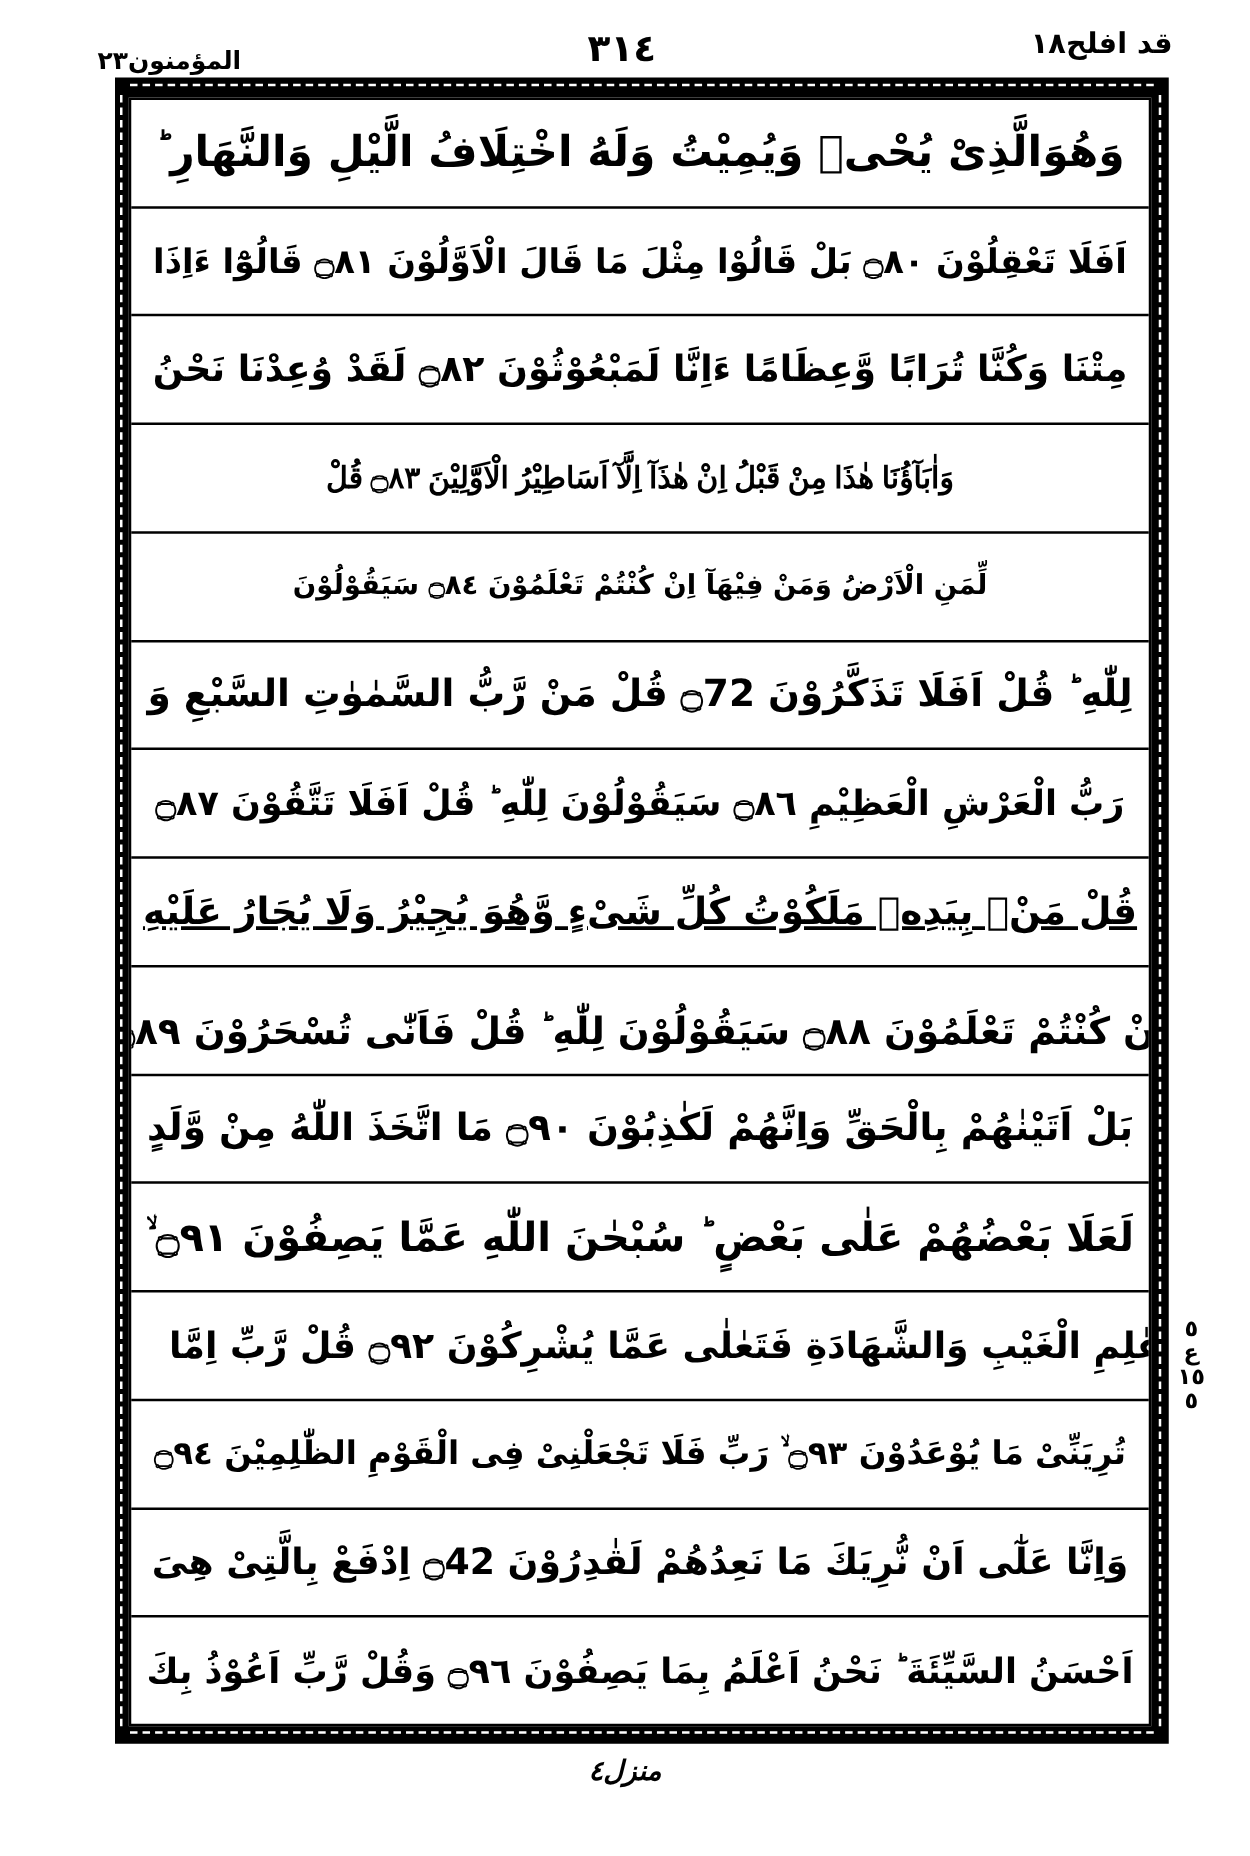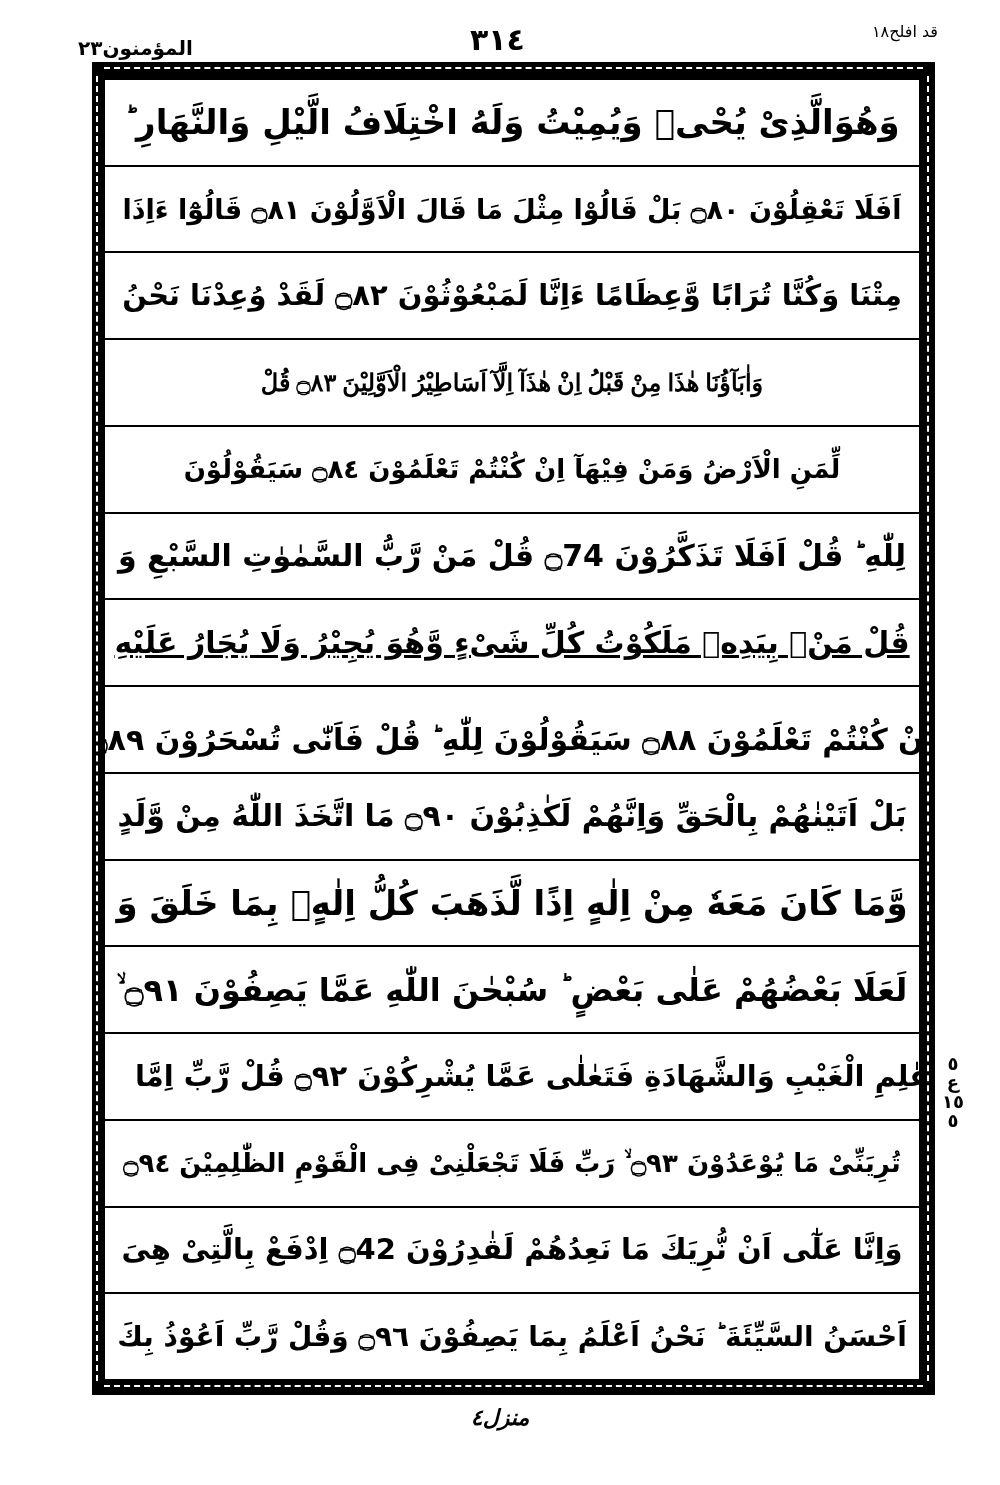--- a/index.html
+++ b/index.html
@@ -30,22 +30,22 @@
     top: 22px;
     font-size: 30px;
     font-weight: bold;
     direction: rtl;
     white-space: nowrap;
   }
   .header-right {
     position: absolute;
     right: 62px;
     top: 22px;
-    font-size: 16px;
-    font-weight: normal;
+    font-size: 23px;
+    font-weight: bold;
     direction: rtl;
     white-space: nowrap;
   }
   .frame {
     position: absolute;
     left: 92px;
     top: 62px;
     width: 843px;
     height: 1333px;
     box-sizing: border-box;
@@ -149,36 +149,36 @@
     <div class="line">
         <div class="line-text" style="white-space: nowrap; width: auto; display: inline-block; font-size: 27px;">اَفَلَا تَعْقِلُوْنَ ۝٨٠ بَلْ قَالُوْا مِثْلَ مَا قَالَ الْاَوَّلُوْنَ ۝٨١ قَالُوْٓا ءَاِذَا</div>
       </div>
     <div class="line">
         <div class="line-text" style="white-space: nowrap; width: auto; display: inline-block; font-size: 29px;">مِتْنَا وَكُنَّا تُرَابًا وَّعِظَامًا ءَاِنَّا لَمَبْعُوْثُوْنَ ۝٨٢ لَقَدْ وُعِدْنَا نَحْنُ</div>
       </div>
     <div class="line">
         <div class="line-text" style="white-space: nowrap; width: auto; display: inline-block; font-size: 24px; font-family: Liberation Serif, serif;">وَاٰبَآؤُنَا هٰذَا مِنْ قَبْلُ اِنْ هٰذَآ اِلَّآ اَسَاطِیْرُ الْاَوَّلِیْنَ ۝٨٣ قُلْ</div>
       </div>
     <div class="line">
-        <div class="line-text" style="white-space: nowrap; width: auto; display: inline-block; font-size: 26px;">لِّمَنِ الْاَرْضُ وَمَنْ فِیْهَآ اِنْ كُنْتُمْ تَعْلَمُوْنَ ۝٨٤ سَیَقُوْلُوْنَ</div>
-      </div>
-    <div class="line">
-        <div class="line-text" style="white-space: nowrap; width: auto; display: inline-block; font-size: 30px;">لِلّٰهِ ؕ قُلْ اَفَلَا تَذَكَّرُوْنَ ۝74 قُلْ مَنْ رَّبُّ السَّمٰوٰتِ السَّبْعِ وَ</div>
+        <div class="line-text" style="white-space: nowrap; width: auto; display: inline-block; font-size: 22px;">لِّمَنِ الْاَرْضُ وَمَنْ فِیْهَآ اِنْ كُنْتُمْ تَعْلَمُوْنَ ۝٨٤ سَیَقُوْلُوْنَ</div>
+      </div>
+    <div class="line">
+        <div class="line-text" style="white-space: nowrap; width: auto; display: inline-block; font-size: 30px;">لِلّٰهِ ؕ قُلْ اَفَلَا تَذَكَّرُوْنَ ۝72 قُلْ مَنْ رَّبُّ السَّمٰوٰتِ السَّبْعِ وَ</div>
+      </div>
+    <div class="line">
+        <div class="line-text" style="white-space: nowrap; width: auto; display: inline-block; font-size: 28px;">رَبُّ الْعَرْشِ الْعَظِیْمِ ۝٨٦ سَیَقُوْلُوْنَ لِلّٰهِ ؕ قُلْ اَفَلَا تَتَّقُوْنَ ۝٨٧</div>
       </div>
     <div class="line">
         <div class="line-text" style="white-space: nowrap; width: auto; display: inline-block; font-size: 30px; text-decoration: underline;">قُلْ مَنْۢ بِیَدِهٖ مَلَكُوْتُ كُلِّ شَیْءٍ وَّهُوَ یُجِیْرُ وَلَا یُجَارُ عَلَیْهِ</div>
       </div>
     <div class="line">
         <div class="line-text" style="white-space: nowrap; width: auto; display: inline-block; font-size: 30px; margin-top: 20px;">اِنْ كُنْتُمْ تَعْلَمُوْنَ ۝٨٨ سَیَقُوْلُوْنَ لِلّٰهِ ؕ قُلْ فَاَنّٰى تُسْحَرُوْنَ ۝٨٩</div>
       </div>
     <div class="line">
         <div class="line-text" style="white-space: nowrap; width: auto; display: inline-block; font-size: 30px;">بَلْ اَتَیْنٰهُمْ بِالْحَقِّ وَاِنَّهُمْ لَكٰذِبُوْنَ ۝٩٠ مَا اتَّخَذَ اللّٰهُ مِنْ وَّلَدٍ</div>
-      </div>
-    <div class="line">
-        <div class="line-text" style="white-space: nowrap; width: auto; display: inline-block;">وَّمَا كَانَ مَعَهٗ مِنْ اِلٰهٍ اِذًا لَّذَهَبَ كُلُّ اِلٰهٍۭ بِمَا خَلَقَ وَ</div>
       </div>
     <div class="line">
         <div class="line-text" style="white-space: nowrap; width: auto; display: inline-block; font-size: 32px;">لَعَلَا بَعْضُهُمْ عَلٰى بَعْضٍ ؕ سُبْحٰنَ اللّٰهِ عَمَّا یَصِفُوْنَ ۝٩١ ۙ</div>
       </div>
     <div class="line">
         <div class="line-text" style="white-space: nowrap; width: auto; display: inline-block; font-size: 29px; margin-left: 40px;">عٰلِمِ الْغَیْبِ وَالشَّهَادَةِ فَتَعٰلٰى عَمَّا یُشْرِكُوْنَ ۝٩٢ قُلْ رَّبِّ اِمَّا</div>
       </div>
     <div class="line">
         <div class="line-text" style="white-space: nowrap; width: auto; display: inline-block; font-size: 26px;">تُرِیَنِّیْ مَا یُوْعَدُوْنَ ۝٩٣ ۙ رَبِّ فَلَا تَجْعَلْنِیْ فِی الْقَوْمِ الظّٰلِمِیْنَ ۝٩٤</div>
       </div>

